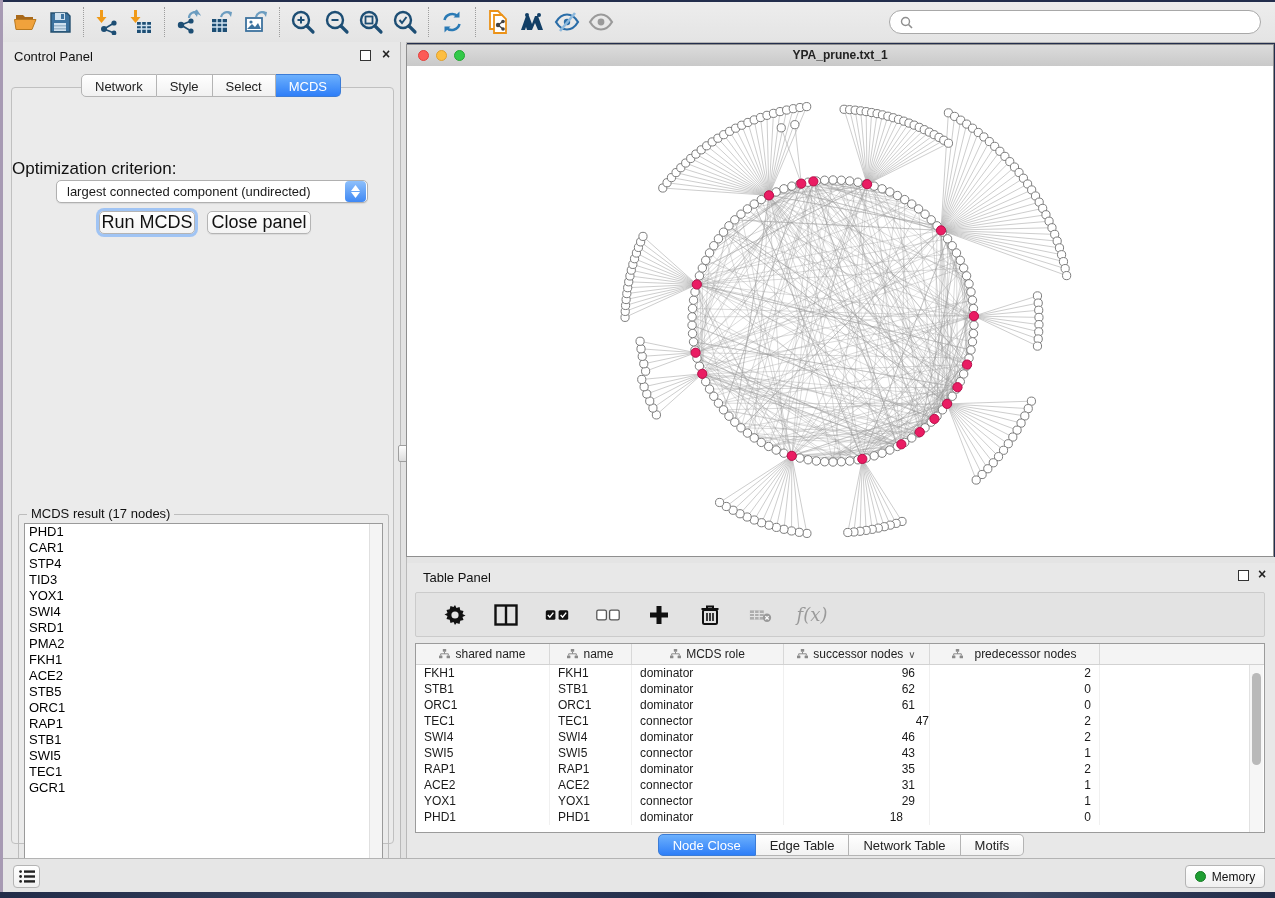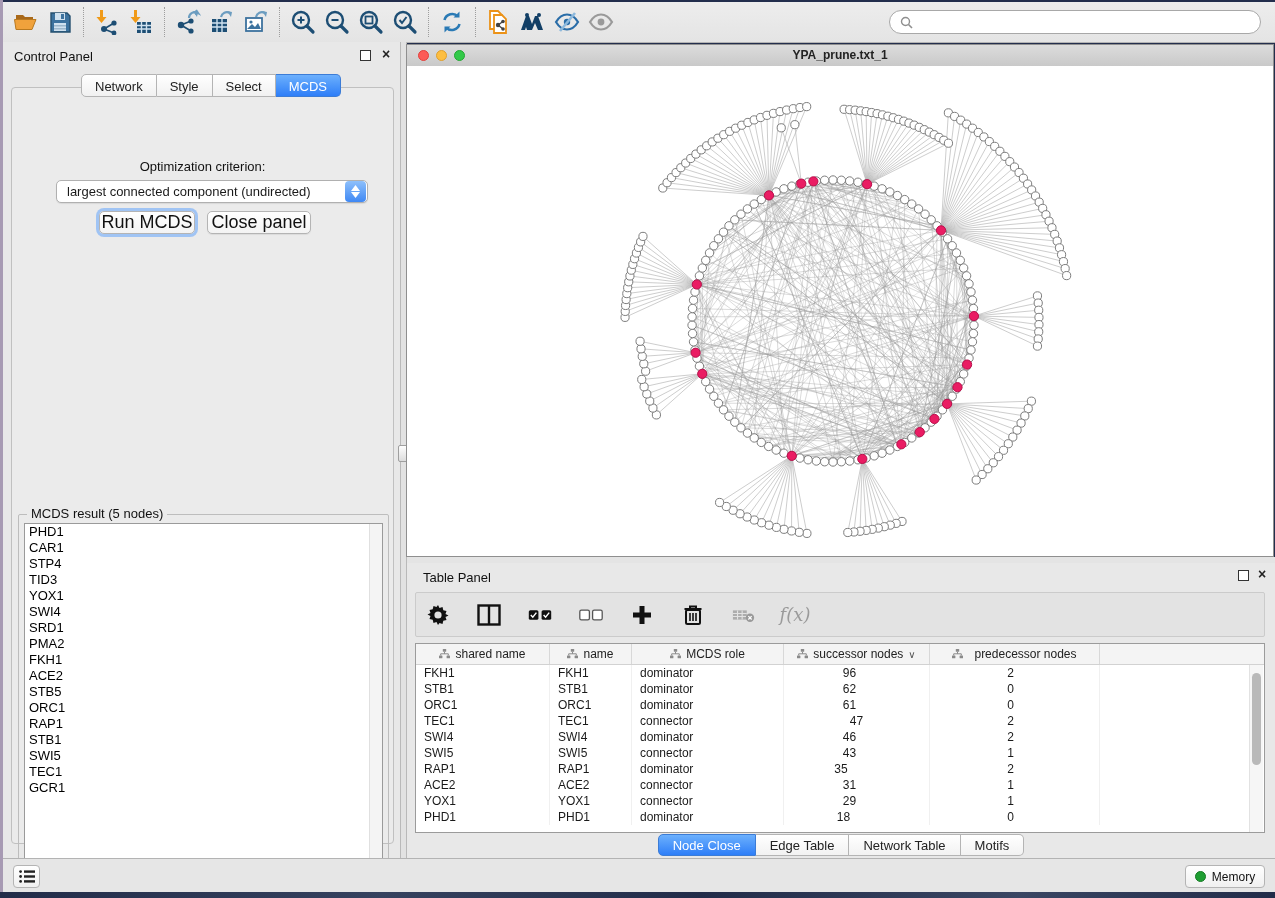--- a/index.html
+++ b/index.html
@@ -33,21 +33,21 @@
   .win-mini{position:absolute;top:8px;width:11px;height:11px;border:1.5px solid #333;background:#fff;box-sizing:border-box;}
   .win-x{position:absolute;top:5px;font-size:14px;font-weight:bold;color:#222;line-height:14px;}
   .cp-box{position:absolute;left:8px;top:45px;width:383px;height:757px;background:#ebebeb;
     border:1px solid #c0c0c0;border-radius:4px;box-sizing:border-box;}
   .cp-tabs{position:absolute;left:78px;top:32px;height:23px;display:flex;z-index:5;}
   .cp-tab{height:23px;line-height:23px;padding:0 13px;font-size:13px;background:linear-gradient(#fff,#f1f1f1);
     border:1px solid #b4b4b4;border-left:none;color:#222;box-sizing:border-box;}
   .cp-tab:first-child{border-left:1px solid #b4b4b4;border-radius:5px 0 0 5px;}
   .cp-tab:last-child{border-radius:0 5px 5px 0;}
   .cp-tab.active{background:linear-gradient(#6cb0fd,#2e7ef8);color:#fff;border-color:#3c7cd6;}
-  .opt-label{position:absolute;left:0;top:71px;width:100%;text-align:center;font-size:13px;color:#111;}
+  .opt-label{position:absolute;left:0;top:71px;width:100%;text-align:left;font-size:17px;color:#111;}
   .opt-select{position:absolute;left:44px;top:92px;width:312px;height:23px;background:#fff;
     border:1px solid #b0b0b0;border-radius:5px;box-sizing:border-box;display:flex;align-items:center;
     box-shadow:0 1px 1px rgba(0,0,0,.08);}
   .opt-select .val{flex:1;font-size:13px;padding-left:10px;white-space:nowrap;overflow:hidden;}
   .opt-stepper{width:21px;height:21px;border-radius:4px;background:linear-gradient(#8ec0fb,#3f88f4);
     margin-right:1px;display:flex;flex-direction:column;align-items:center;justify-content:center;gap:1px;}
   .opt-stepper svg{display:block;}
   .mac-btn{position:absolute;height:23px;background:linear-gradient(#ffffff,#f3f3f3);border:1px solid #b4b4b4;
     border-radius:5px;font-size:18px;color:#111;display:flex;align-items:center;justify-content:center;
     box-sizing:border-box;box-shadow:0 1px 1px rgba(0,0,0,.07);}
@@ -72,35 +72,35 @@
   .traffic{position:absolute;top:5px;width:11px;height:11px;border-radius:50%;}
   .t-red{left:11px;background:#fc5b57;border:1px solid #e2403c;box-sizing:border-box;}
   .t-yellow{left:29px;background:#fdbe41;border:1px solid #e0a02c;box-sizing:border-box;}
   .t-green{left:47px;background:#33c949;border:1px solid #22a833;box-sizing:border-box;}
   .netwin-title{position:absolute;left:0;top:3px;width:100%;text-align:center;font-size:12px;font-weight:bold;color:#222;}
   .netcanvas{position:absolute;left:0;top:21px;width:866px;height:490px;background:#fff;}
   
   .table-panel{left:407px;top:563px;width:868px;height:295px;background:#e8e8e8;}
   .tp-title{position:absolute;left:16px;top:7px;font-size:13px;color:#111;}
   .tp-toolbar{position:absolute;left:8px;top:29px;width:850px;height:45px;background:#e3e3e3;
-    border:1px solid #cbcbcb;border-radius:2px;box-sizing:border-box;display:flex;align-items:center;padding-left:10px;gap:27px;}
+    border:1px solid #cbcbcb;border-radius:2px;box-sizing:border-box;display:flex;align-items:center;padding-left:27px;gap:27px;}
   .tp-tool{width:24px;height:24px;display:flex;align-items:center;justify-content:center;}
   .fx-label{font-size:18px;font-style:italic;color:#9a9a9a;font-family:"DejaVu Serif","Liberation Serif",serif;}
   .ntable{position:absolute;left:8px;top:80px;width:850px;height:190px;background:#fff;border:1px solid #9b9b9b;
     box-sizing:border-box;overflow:hidden;}
   .ntable-header{display:flex;height:20px;background:#f4f4f4;border-bottom:1px solid #d2d2d2;}
   .th{display:flex;align-items:center;justify-content:center;gap:5px;font-size:12px;color:#222;
     border-right:1px solid #d8d8d8;box-sizing:border-box;height:20px;}
   .th svg{flex:none;}
   .sort-chip{color:#555;font-size:10px;}
   .ntable-body .tr{display:flex;height:16px;}
   .td{font-size:12px;line-height:16px;box-sizing:border-box;border-right:1px solid #f0f0f0;
     white-space:nowrap;overflow:hidden;}
   .td.l{padding-left:8px;text-align:left;}
-  .td.r{text-align:center;}
+  .td.r{text-align:right;}
   .tbl-scroll{position:absolute;right:1px;top:21px;width:13px;height:167px;background:#f6f6f6;border-left:1px solid #e2e2e2;}
   .tbl-thumb{position:absolute;left:2px;top:8px;width:9px;height:92px;background:#b9b9b9;border-radius:5px;}
   .tp-tabs{position:absolute;left:0;top:271px;width:100%;display:flex;justify-content:center;}
   .tp-tab{height:22px;line-height:22px;padding:0 14px;font-size:13px;background:linear-gradient(#fff,#f2f2f2);
     border:1px solid #b4b4b4;border-left:none;color:#222;box-sizing:border-box;}
   .tp-tab:first-child{border-left:1px solid #b4b4b4;border-radius:5px 0 0 5px;}
   .tp-tab:last-child{border-radius:0 5px 5px 0;}
   .tp-tab.active{background:linear-gradient(#6cb0fd,#2e7ef8);color:#fff;border-color:#3c7cd6;}
   
   .statusbar{left:3px;top:858px;width:1272px;height:34px;background:#e6e6e6;border-top:1px solid #b3b3b3;box-sizing:border-box;}
@@ -288,21 +288,21 @@
             <path d="M4.5 0L9 6H0z" fill="#fff"></path>
           </svg>
         <svg width="9" height="6" viewBox="0 0 9 6">
             <path d="M4.5 6L0 0h9z" fill="#fff"></path>
           </svg>
       </div>
     </div>
     <div class="mac-btn btn-run">Run MCDS</div>
     <div class="mac-btn btn-closepanel">Close panel</div>
     <div class="groupbox">
-      <div class="groupbox-title">MCDS result (5 nodes)</div>
+      <div class="groupbox-title">MCDS result (17 nodes)</div>
       <div class="mcds-list" id="mcds-list">
         <div class="mcds-track"></div>
       <div class="mcds-item">PHD1</div>
           <div class="mcds-item">CAR1</div>
           <div class="mcds-item">STP4</div>
           <div class="mcds-item">TID3</div>
           <div class="mcds-item">YOX1</div>
           <div class="mcds-item">SWI4</div>
           <div class="mcds-item">SRD1</div>
           <div class="mcds-item">PMA2</div>
@@ -1298,21 +1298,21 @@
           <div class="td l" style="width: 134px;">SWI5</div>
           <div class="td l" style="width: 82px;">SWI5</div>
           <div class="td l" style="width: 152px;">connector</div>
           <div class="td r" style="width: 146px; padding-right: 14px;">43</div>
           <div class="td r" style="width: 170px; padding-right: 8px;">1</div>
         </div>
         <div class="tr">
           <div class="td l" style="width: 134px;">RAP1</div>
           <div class="td l" style="width: 82px;">RAP1</div>
           <div class="td l" style="width: 152px;">dominator</div>
-          <div class="td r" style="width: 146px; padding-right: 31px;">35</div>
+          <div class="td r" style="width: 146px; padding-right: 14px;">35</div>
           <div class="td r" style="width: 170px; padding-right: 8px;">2</div>
         </div>
         <div class="tr">
           <div class="td l" style="width: 134px;">ACE2</div>
           <div class="td l" style="width: 82px;">ACE2</div>
           <div class="td l" style="width: 152px;">connector</div>
           <div class="td r" style="width: 146px; padding-right: 14px;">31</div>
           <div class="td r" style="width: 170px; padding-right: 8px;">1</div>
         </div>
         <div class="tr">

